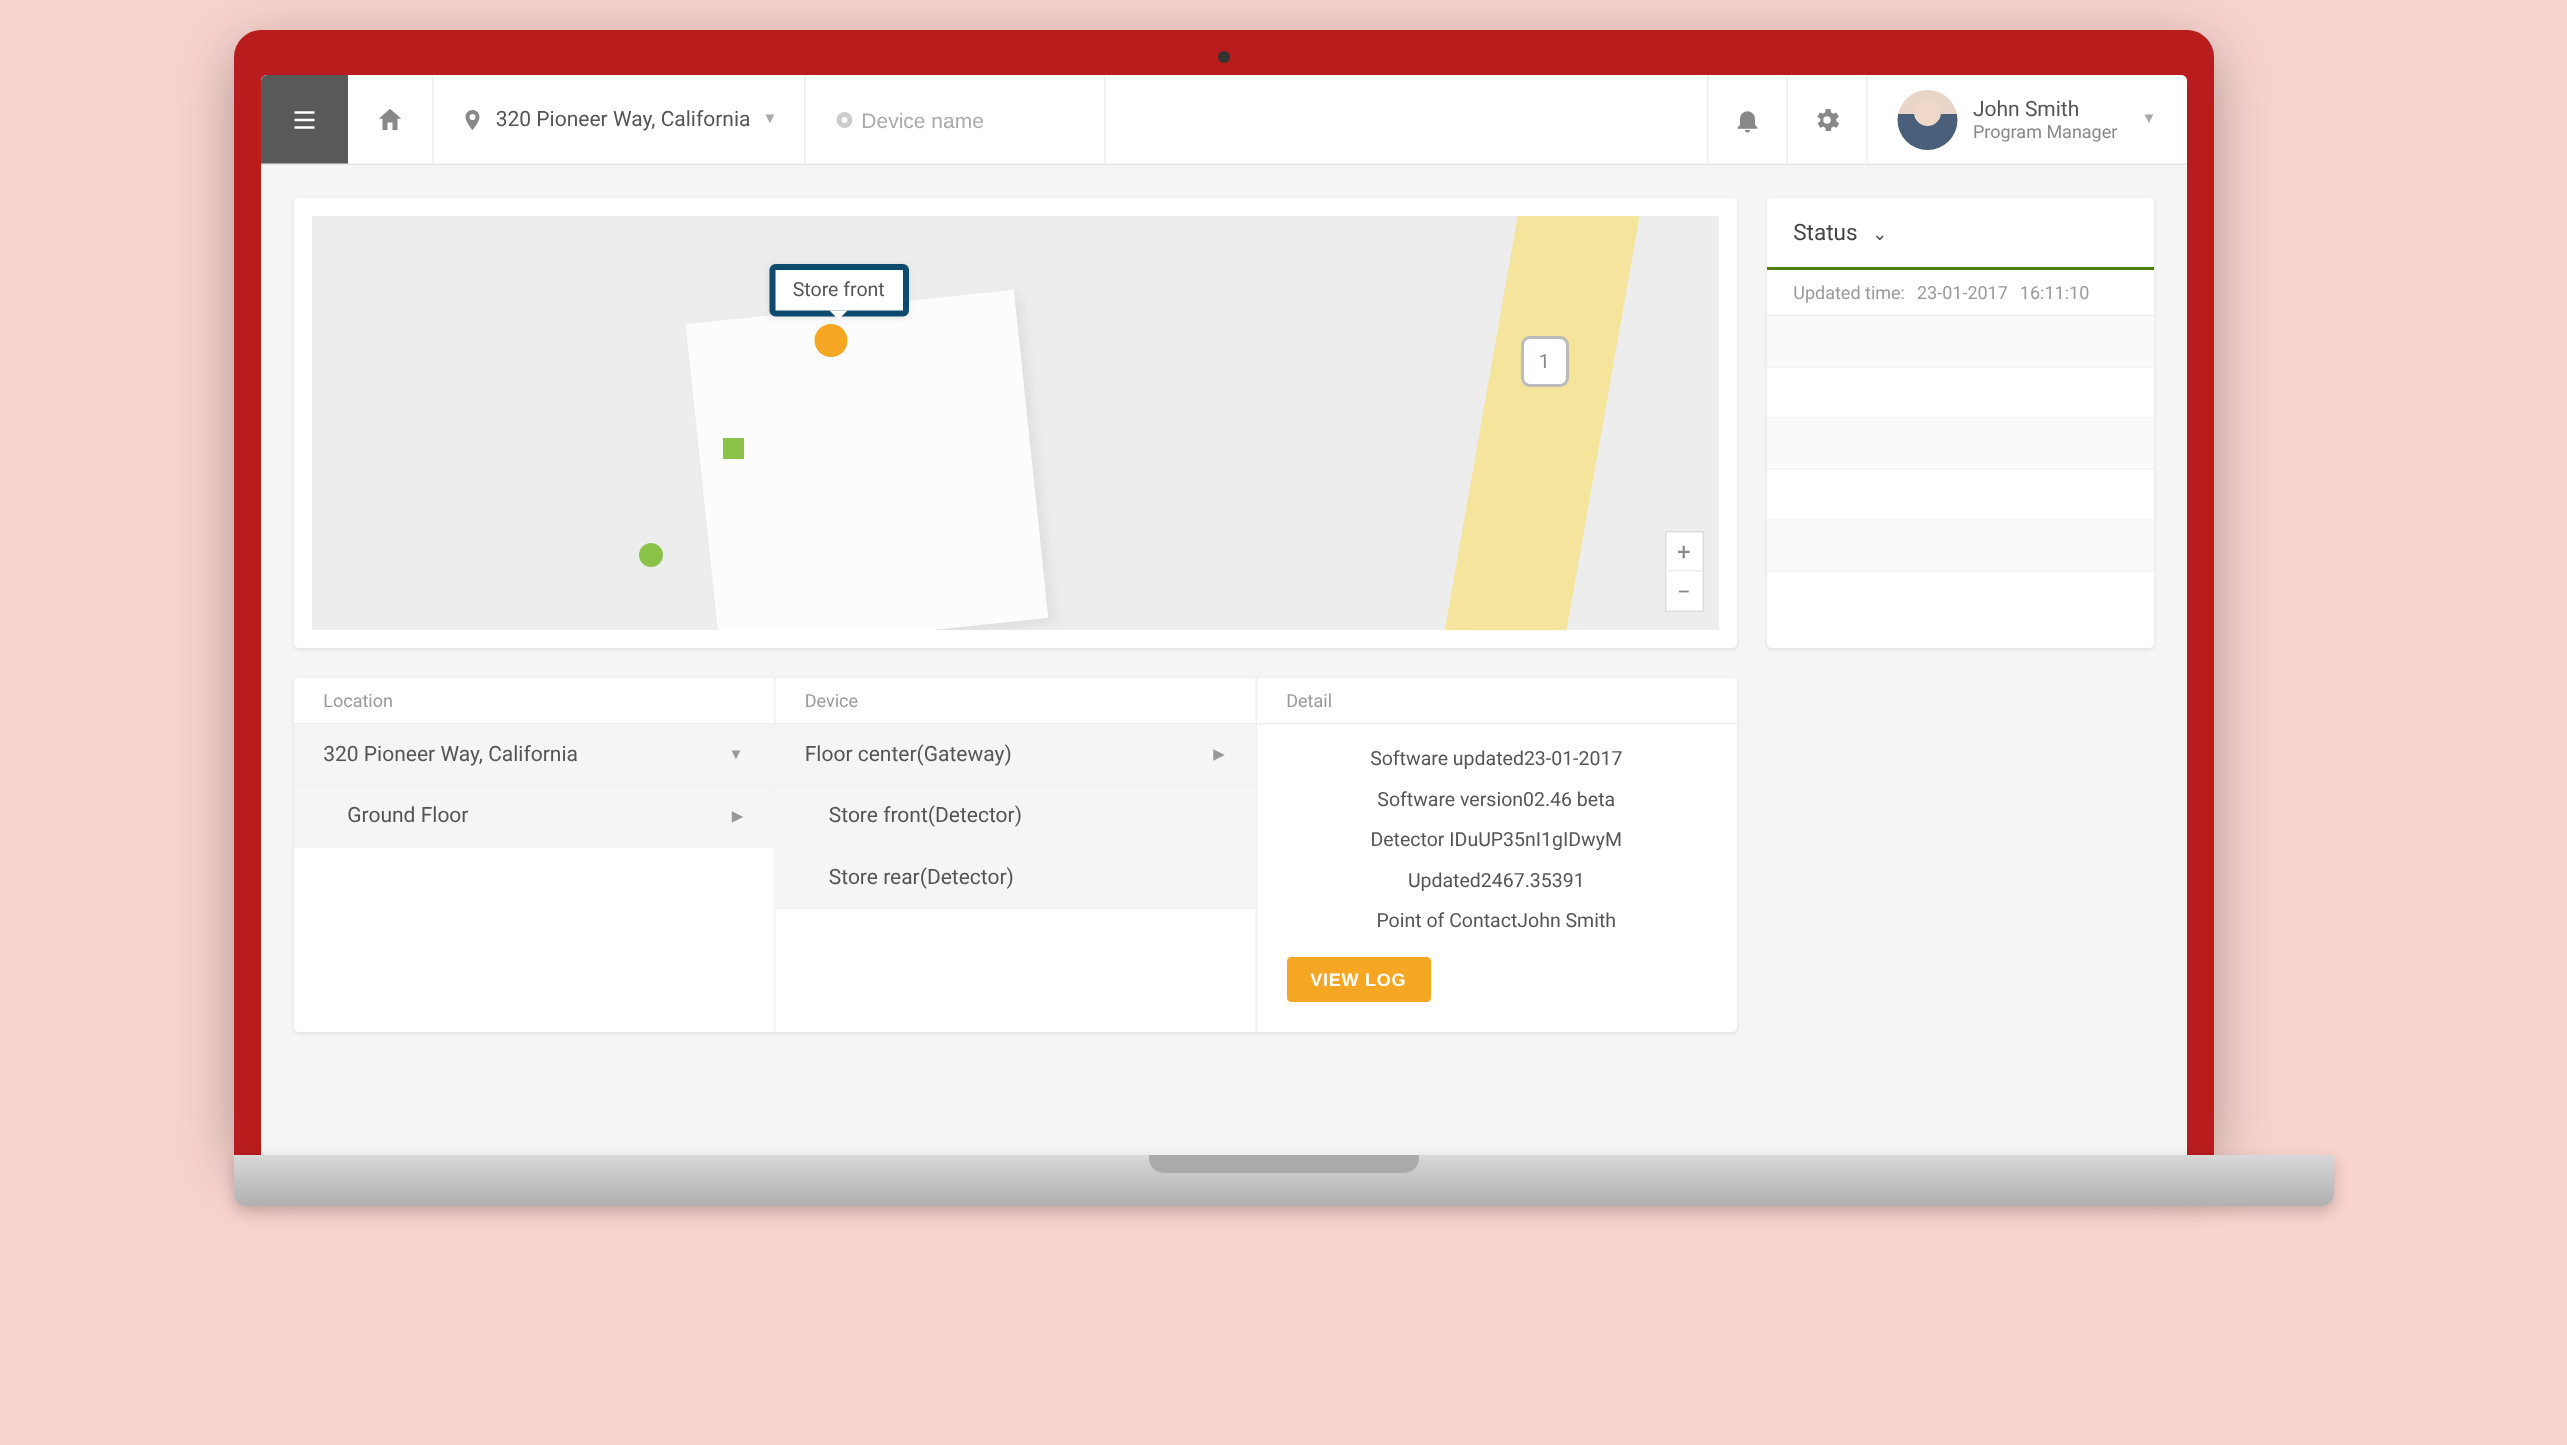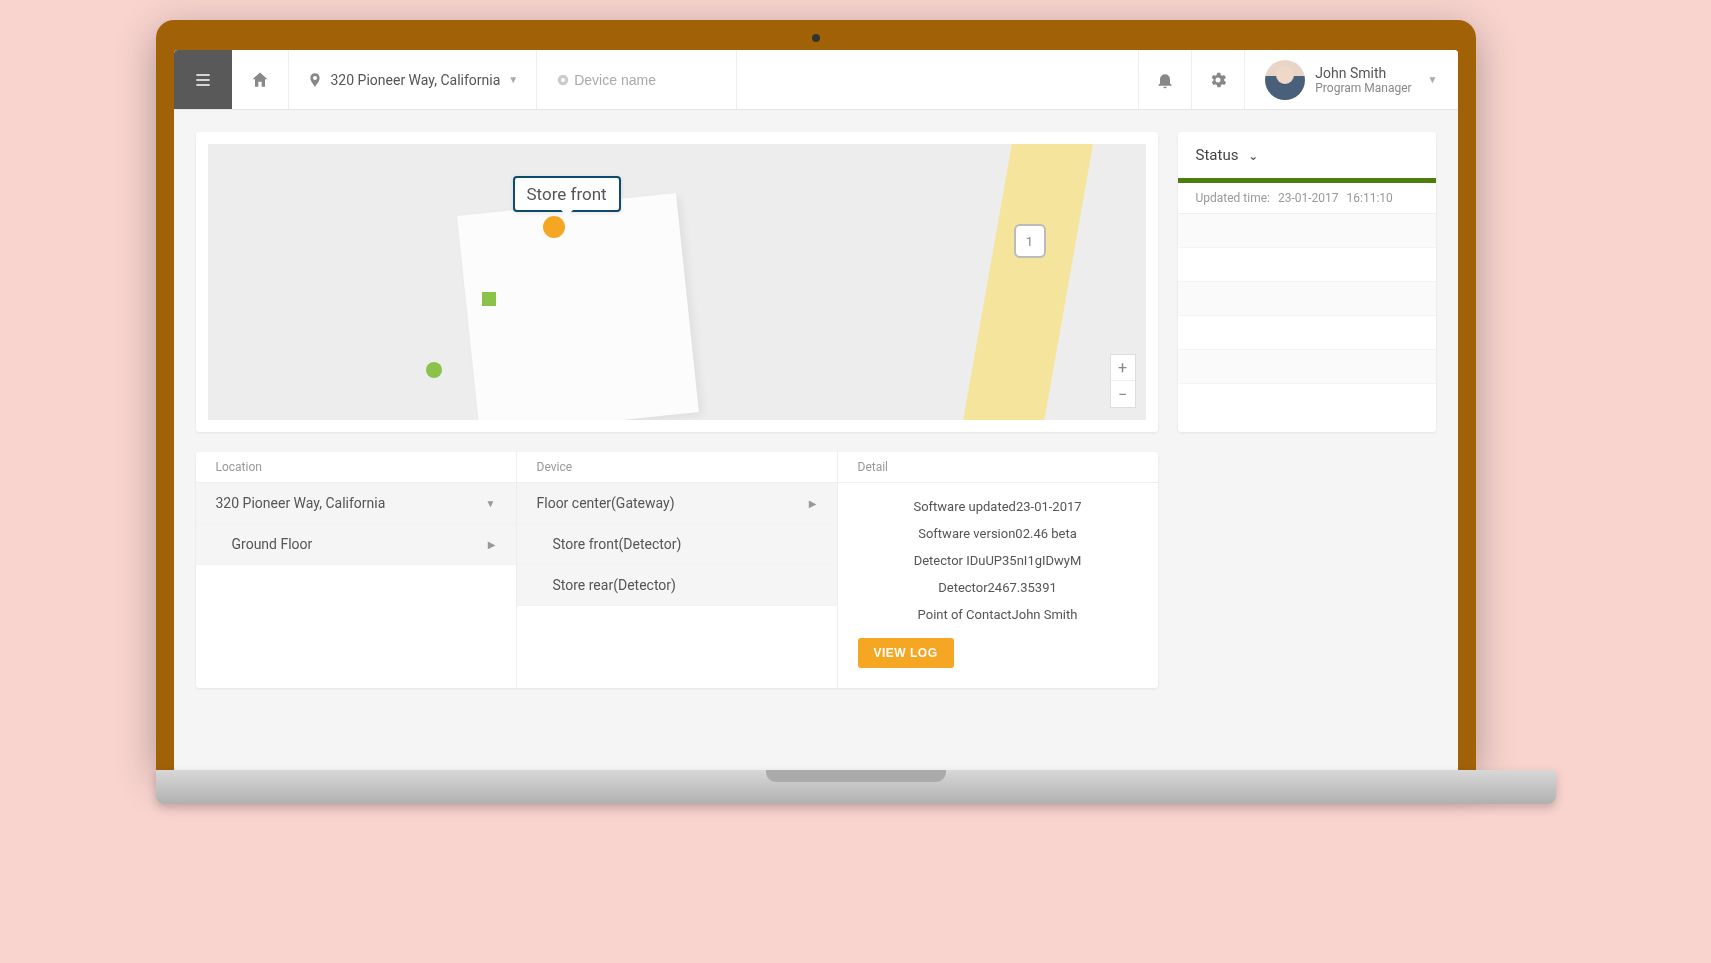--- a/index.html
+++ b/index.html
@@ -1,17 +1,17 @@
 <!DOCTYPE html>
 <html><head>
 <meta charset="utf-8">
 <style>
 * { margin: 0; padding: 0; box-sizing: border-box; }
 body { font-family: -apple-system, BlinkMacSystemFont, "Segoe UI", Roboto, Arial, sans-serif; background: #f9d4cf; display: flex; justify-content: center; align-items: flex-start; padding: 20px; min-height: 963px; }
-.laptop-frame { width: 1320px; background: #a16207; border-radius: 18px 18px 0 0; padding: 30px 18px 0 18px; position: relative; box-shadow: 0 10px 40px rgba(0,0,0,0.3); }
+.laptop-frame { width: 1320px; background: #b91c1c; border-radius: 18px 18px 0 0; padding: 30px 18px 0 18px; position: relative; box-shadow: 0 10px 40px rgba(0,0,0,0.3); }
 .laptop-frame::before { content: ""; position: absolute; top: 14px; left: 50%; transform: translateX(-50%); width: 8px; height: 8px; background: #333; border-radius: 50%; }
 .laptop-base { width: 1400px; height: 34px; background: linear-gradient(180deg,#d8d8d8,#b0b0b0); margin: 0 auto; border-radius: 0 0 8px 8px; position: relative; box-shadow: 0 4px 10px rgba(0,0,0,0.2); }
 .laptop-base::before { content:""; position:absolute; left:50%; transform:translateX(-50%); width:180px; height:12px; background:#aaa; border-radius:0 0 10px 10px; top:0; }
 .screen { background: #f5f5f5; border-radius: 4px 4px 0 0; overflow: hidden; height: 720px; display: flex; flex-direction: column; }
 
 
 .topbar { background: #fff; border-bottom: 1px solid #e5e5e5; display: flex; align-items: stretch; height: 60px; flex-shrink: 0; }
 .topbar .seg { display: flex; align-items: center; padding: 0 18px; border-right: 1px solid #eee; }
 .hamburger { background: #595959; width: 58px; display:flex; align-items:center; justify-content:center; }
 .hamburger svg { width: 20px; height: 20px; stroke: #fff; }
@@ -35,29 +35,29 @@
 
 
 .map-card { padding:12px; height:300px; }
 .map-canvas { position:relative; width:100%; height:100%; background:#ededed; overflow:hidden; }
 .map-building { position:absolute; width:220px; height:220px; background:#fcfcfc; left:260px; top:60px; transform:rotate(-6deg); box-shadow:4px 4px 8px rgba(0,0,0,0.06); }
 .road { position:absolute; width:80px; height:400px; background:#f5e49c; right:80px; top:-50px; transform:rotate(10deg); }
 .road-sign { position:absolute; right:100px; top:80px; width:32px; height:34px; background:#fff; border:2px solid #bbb; border-radius:6px; display:flex; align-items:center; justify-content:center; font-size:13px; color:#888; }
 .marker-orange { position:absolute; width:22px; height:22px; background:#f5a623; border-radius:50%; left:335px; top:72px; }
 .marker-green-sq { position:absolute; width:14px; height:14px; background:#8bc34a; left:274px; top:148px; }
 .marker-green { position:absolute; width:16px; height:16px; background:#8bc34a; border-radius:50%; left:218px; top:218px; }
-.tooltip { position:absolute; background:#fff; border:2px solid #0c4a6e; border-radius:4px; padding:6px 12px; font-size:17px; color:#555; left:305px; top:32px; box-shadow:0 1px 4px rgba(0,0,0,0.1); }
+.tooltip { position:absolute; background:#fff; border:4px solid #0c4a6e; border-radius:4px; padding:6px 12px; font-size:13px; color:#555; left:305px; top:32px; box-shadow:0 1px 4px rgba(0,0,0,0.1); }
 .tooltip::after { content:""; position:absolute; bottom:-6px; left:50%; transform:translateX(-50%); border:6px solid transparent; border-top-color:#fff; border-bottom:none; }
 .zoom { position:absolute; right:10px; bottom:12px; background:#fff; border:1px solid #ddd; width:26px; }
 .zoom div { height:26px; display:flex; align-items:center; justify-content:center; color:#888; font-size:16px; border-bottom:1px solid #eee; cursor:pointer; }
 .zoom div:last-child { border-bottom:none; }
 
 
 .status-card { width:258px; height:300px; }
-.status-card .hdr { padding:14px 18px; font-size:15px; color:#444; border-bottom:5px solid #4d7c0f; }
+.status-card .hdr { padding:14px 18px; font-size:15px; color:#444; border-bottom:2px solid #4d7c0f; }
 .status-card .upd { padding:8px 18px; font-size:12px; color:#999; border-bottom:1px solid #eee; display:flex; gap:8px; }
 .status-row { padding:10px 18px; display:flex; justify-content:space-between; font-size:14px; color:#555; border-bottom:1px solid #f3f3f3; }
 .status-row.empty { height:34px; }
 .status-row.alt { background:#fafafa; }
 
 
 .devices-card { }
 .devices-hdr { padding:14px 20px; display:flex; justify-content:space-between; align-items:center; border-bottom:1px solid #eee; }
 .devices-hdr .title { font-size:15px; color:#444; }
 .cols { display:flex; }
@@ -184,21 +184,21 @@
                     </div>
                 <div class="detail-row">
                       <span>Software version</span>
                       <span>02.46 beta</span>
                     </div>
                 <div class="detail-row">
                       <span>Detector ID</span>
                       <span>uUP35nI1gIDwyM</span>
                     </div>
                 <div class="detail-row">
-                      <span>Detector</span>
+                      <span>Updated</span>
                       <span>2467.35391</span>
                     </div>
                 <div class="detail-row">
                       <span>Point of Contact</span>
                       <span>John Smith</span>
                     </div>
                 <button class="view-log">VIEW LOG</button>
               </div>
             </div>
           </div>

